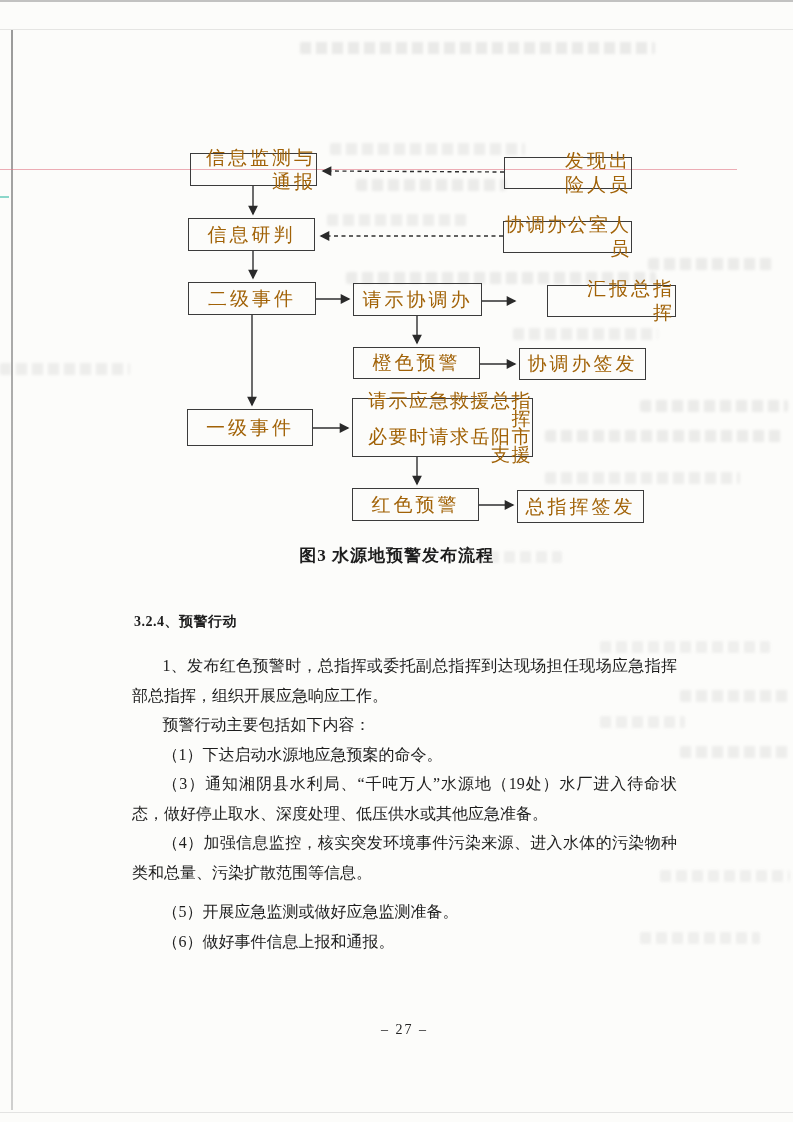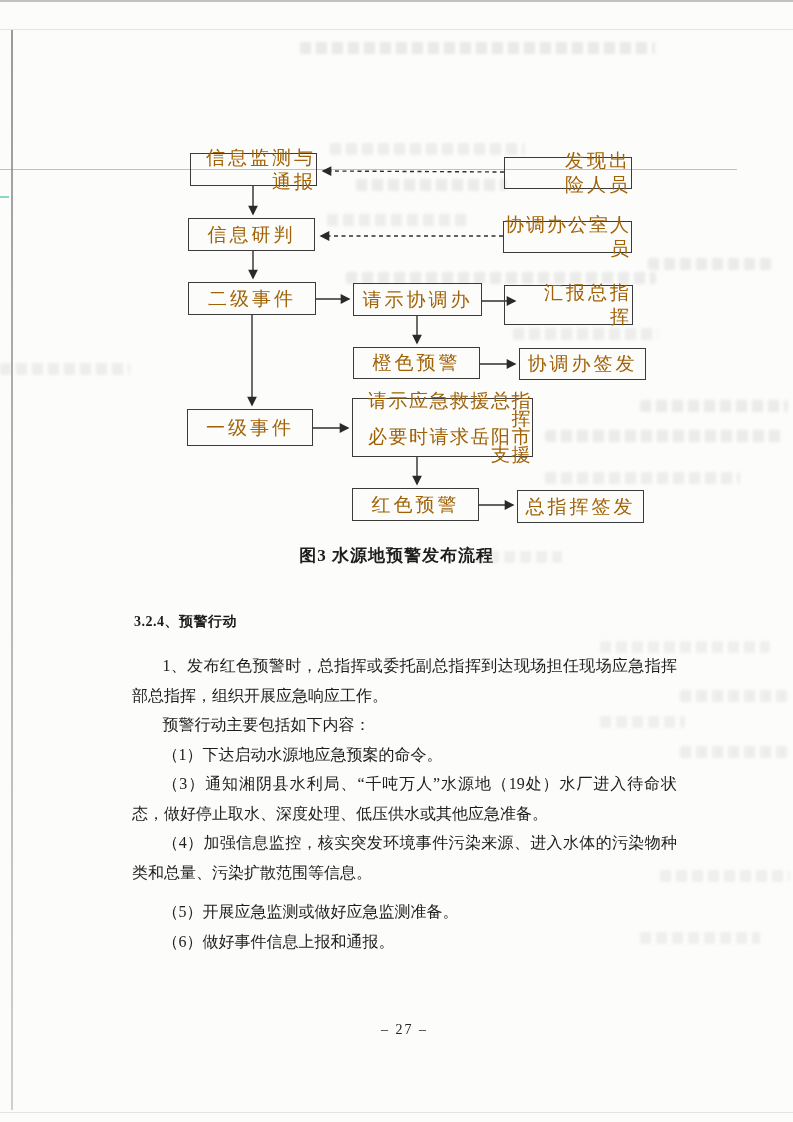--- a/index.html
+++ b/index.html
@@ -32,21 +32,21 @@
     font-size:19px; letter-spacing:3px; line-height:24px;
     text-align:right; color:#a16207; white-space:pre-line;
   }
   .fbox.two-line { letter-spacing:1.5px; line-height:18px; }
   .b1  { left:190px; top:153px; width:127px; height:33px; }
   .b2  { left:504px; top:157px; width:128px; height:32px;padding-left:48px; }
   .b3  { left:188px; top:218px; width:127px; height:33px; }
   .b4  { left:503px; top:221px; width:129px; height:32px; letter-spacing:2px; }
   .b5  { left:188px; top:282px; width:128px; height:33px; }
   .b6  { left:353px; top:283px; width:129px; height:33px; }
-  .b7  { left:504px; top:285px; width:129px; height:40px;padding-left:32px; }
+  .b7  { left:547px; top:285px; width:129px; height:32px;padding-left:32px; }
   .b8  { left:353px; top:347px; width:127px; height:32px; }
   .b9  { left:519px; top:348px; width:127px; height:32px; }
   .b10 { left:187px; top:409px; width:126px; height:37px; }
   .b11 { left:352px; top:398px; width:181px; height:59px; }
   .b12 { left:352px; top:488px; width:127px; height:33px; }
   .b13 { left:517px; top:490px; width:127px; height:33px; }
   .caption {
     position:absolute; left:0; top:544px; width:793px;
     text-align:center; font-size:17px; font-weight:bold; letter-spacing:1px;
   }

